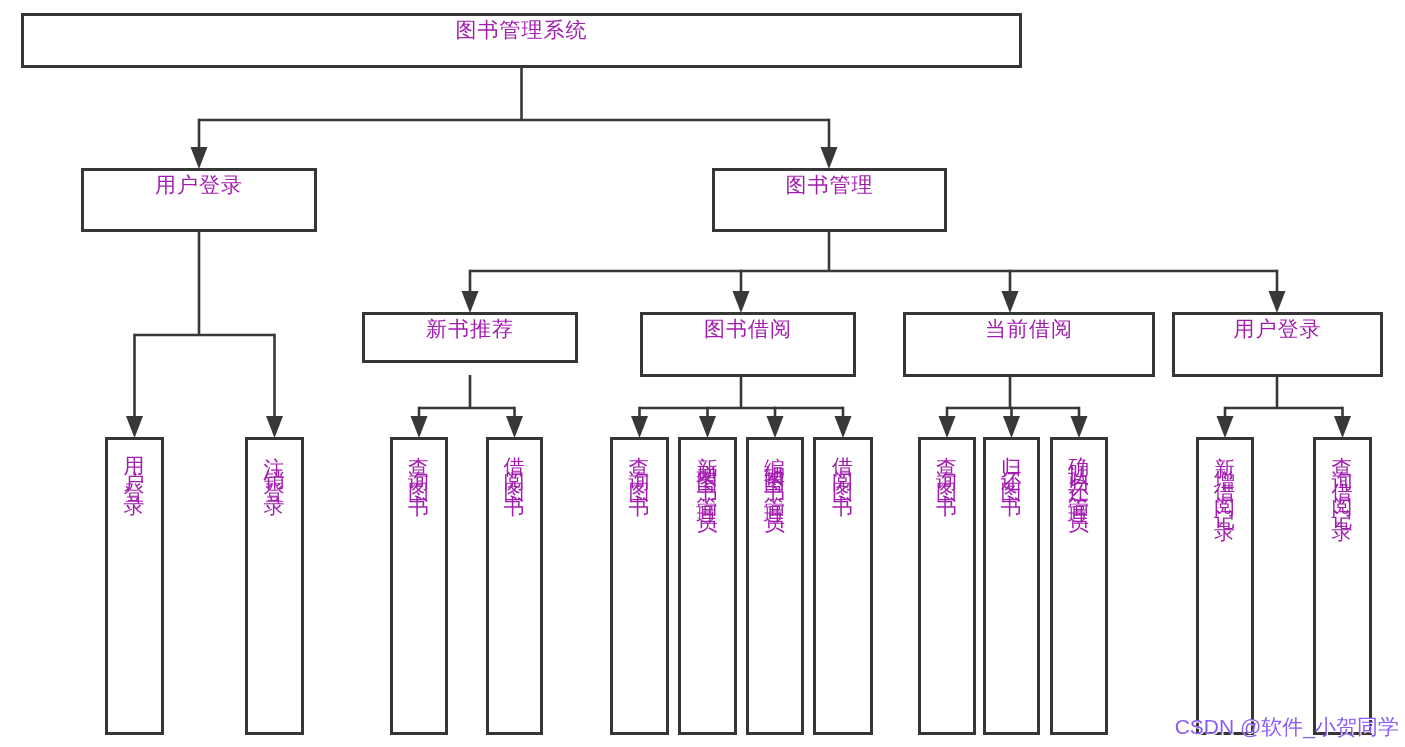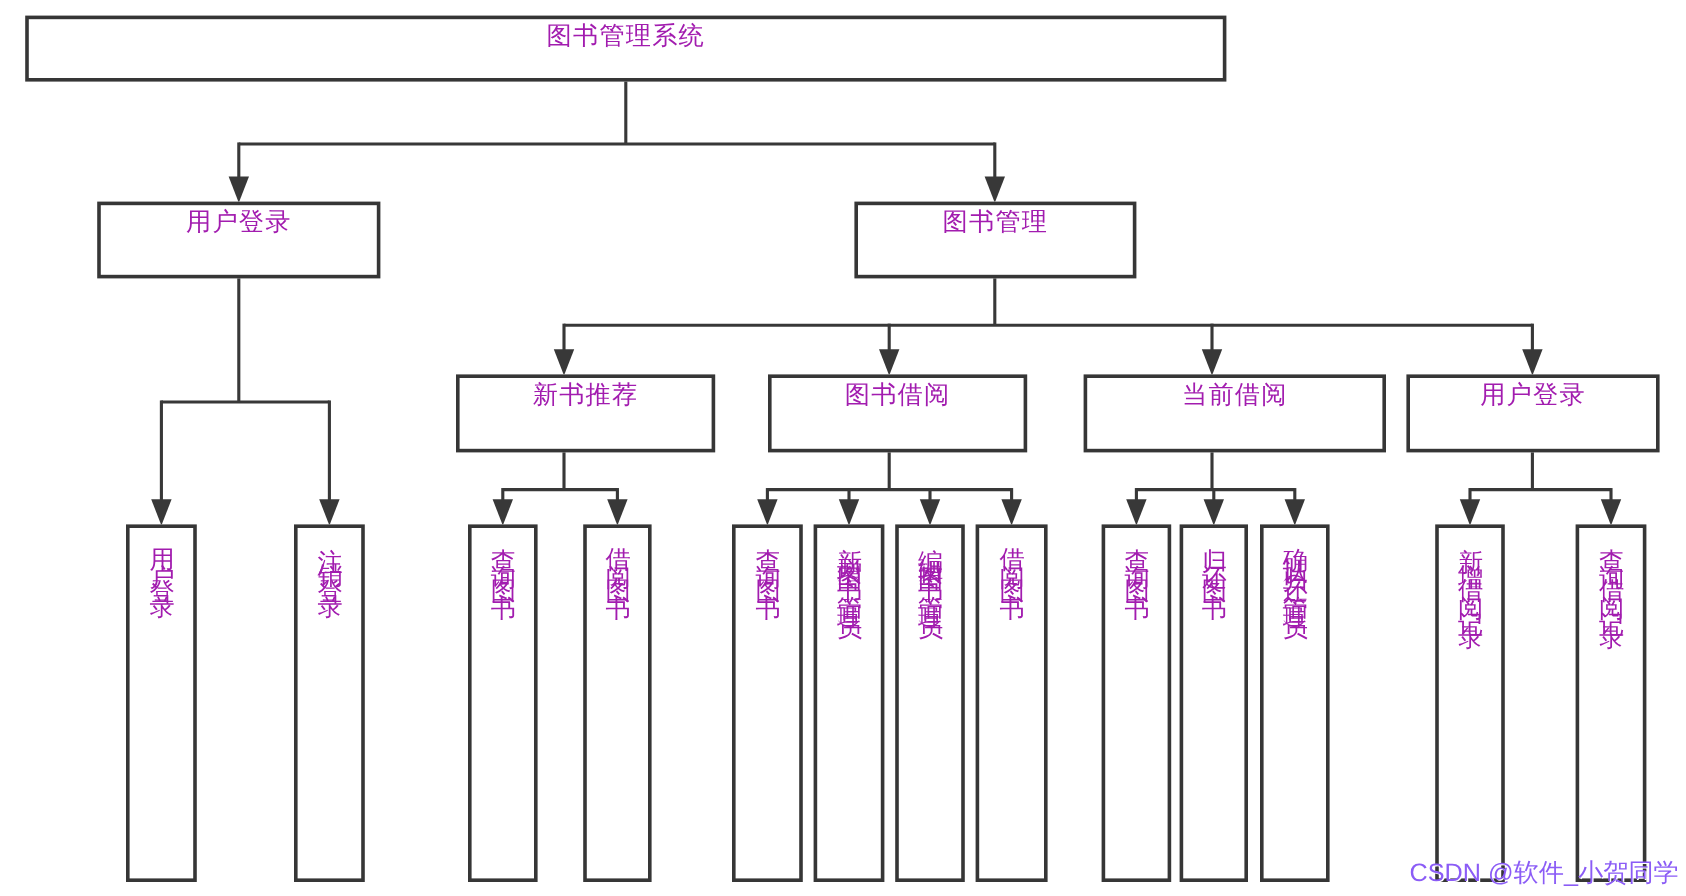--- a/index.html
+++ b/index.html
@@ -136,21 +136,21 @@
     <span class="hlabel">图书管理系统</span>
   </div>
 
   <div class="box" style="left:81px;top:168px;width:236px;height:64px">
     <span class="hlabel">用户登录</span>
   </div>
   <div class="box" style="left:712px;top:168px;width:235px;height:64px">
     <span class="hlabel">图书管理</span>
   </div>
 
-  <div class="box" style="left:380px;top:312px;width:216px;height:65px">
+  <div class="box" style="left:362px;top:312px;width:216px;height:51px">
     <span class="hlabel">新书推荐</span>
   </div>
   <div class="box" style="left:640px;top:312px;width:216px;height:65px">
     <span class="hlabel">图书借阅</span>
   </div>
   <div class="box" style="left:903px;top:312px;width:252px;height:65px">
     <span class="hlabel">当前借阅</span>
   </div>
   <div class="box" style="left:1172px;top:312px;width:211px;height:65px">
     <span class="hlabel">用户登录</span>

